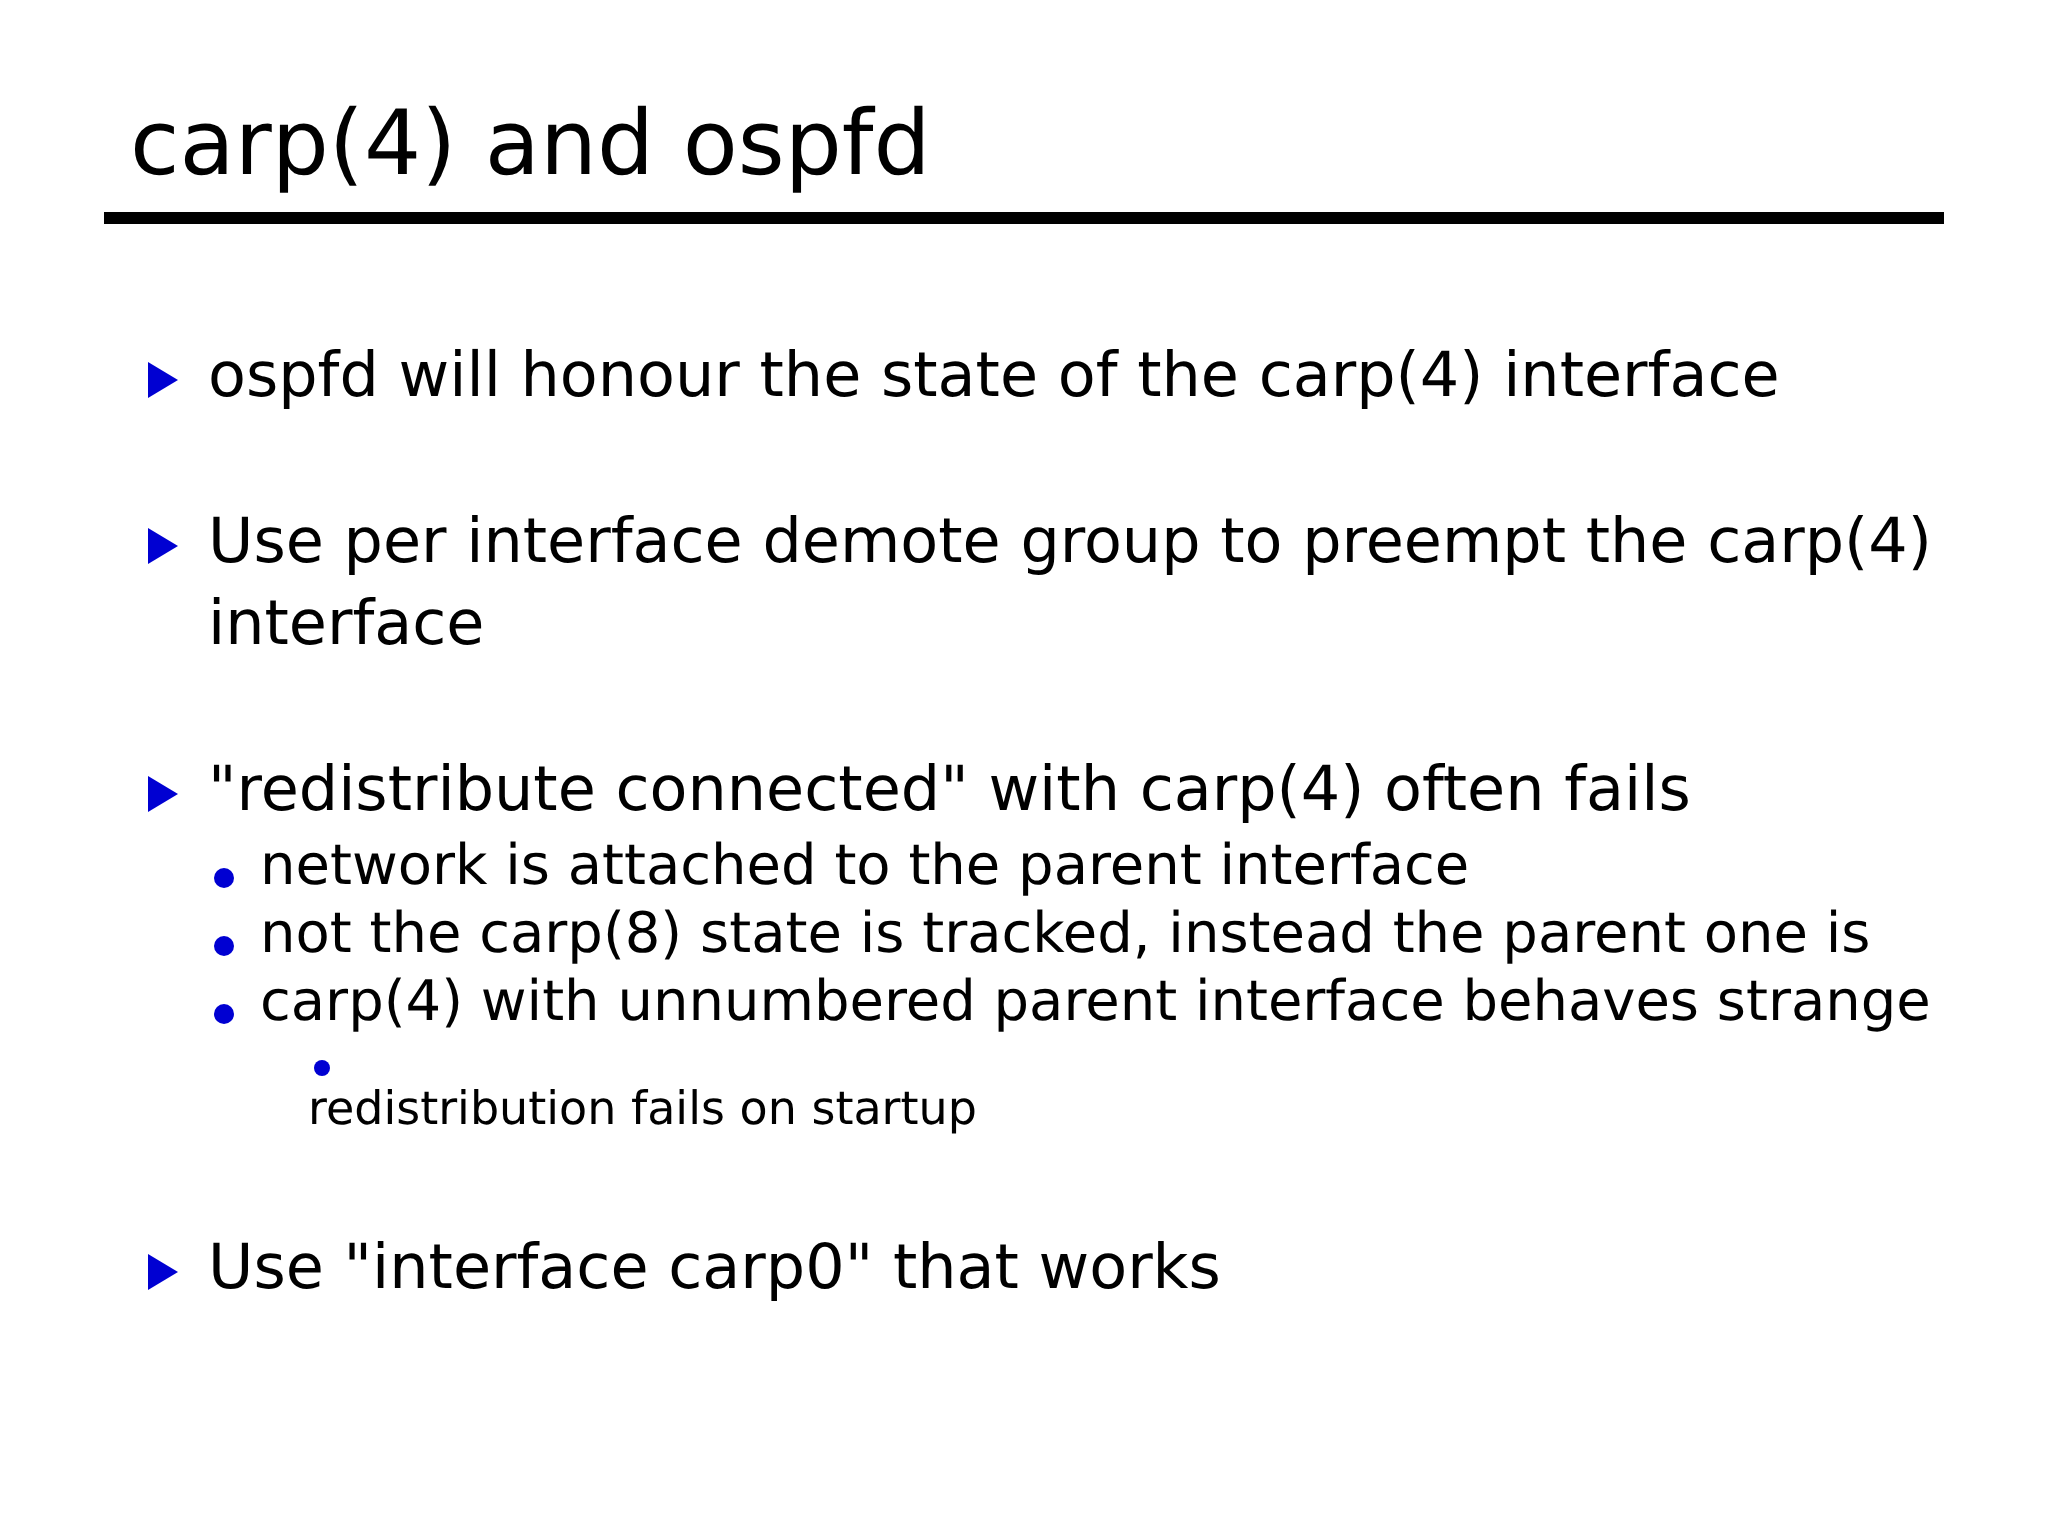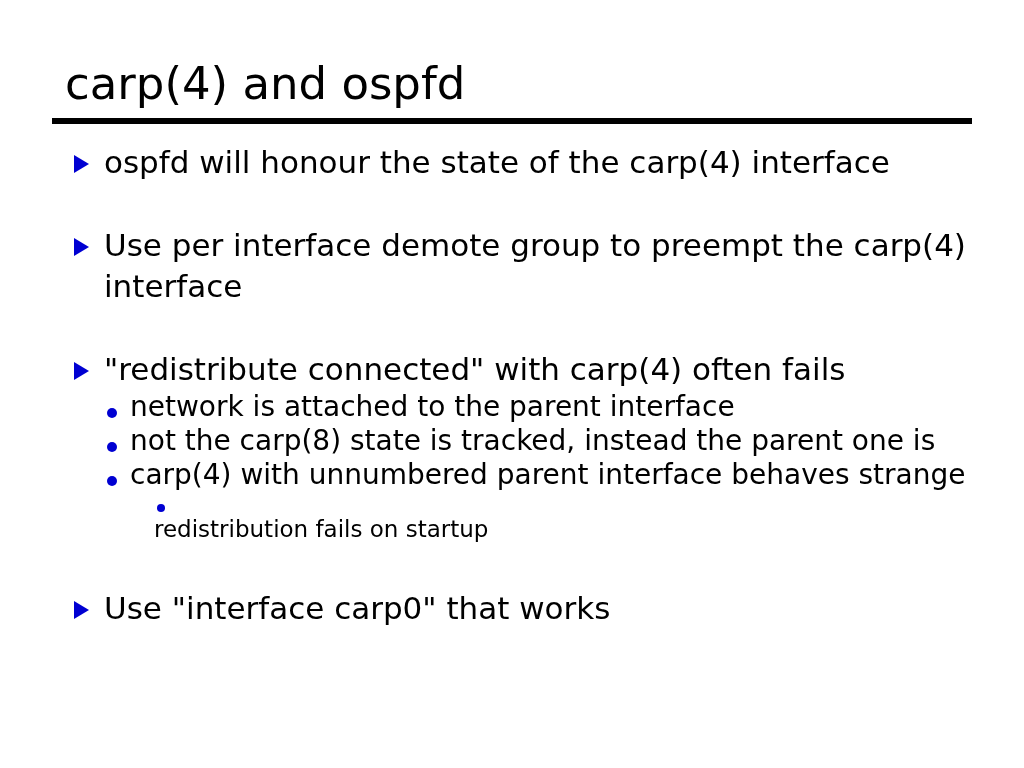--- a/index.html
+++ b/index.html
@@ -18,21 +18,21 @@
     position: relative;
     width: 1024px;
     height: 768px;
     box-sizing: border-box;
   }
 
   
   .title-block {
     position: absolute;
     left: 52px;
-    top: 56px;
+    top: 44px;
     width: 920px;
   }
   .slide-title {
     font-size: 45px;
     line-height: 56px;
     font-weight: normal;
     letter-spacing: 0px;
     color: #000000;
     margin: 0;
     padding: 0 0 0 13px;
@@ -42,21 +42,21 @@
     margin-top: 6px;
     width: 920px;
     height: 6px;
     background: #000000;
   }
 
   
   .body-block {
     position: absolute;
     left: 70px;
-    top: 142px;
+    top: 168px;
     width: 940px;
   }
 
   .group {
     margin-bottom: 0;
   }
   .group.spaced {
     margin-top: 42px;
   }
 

